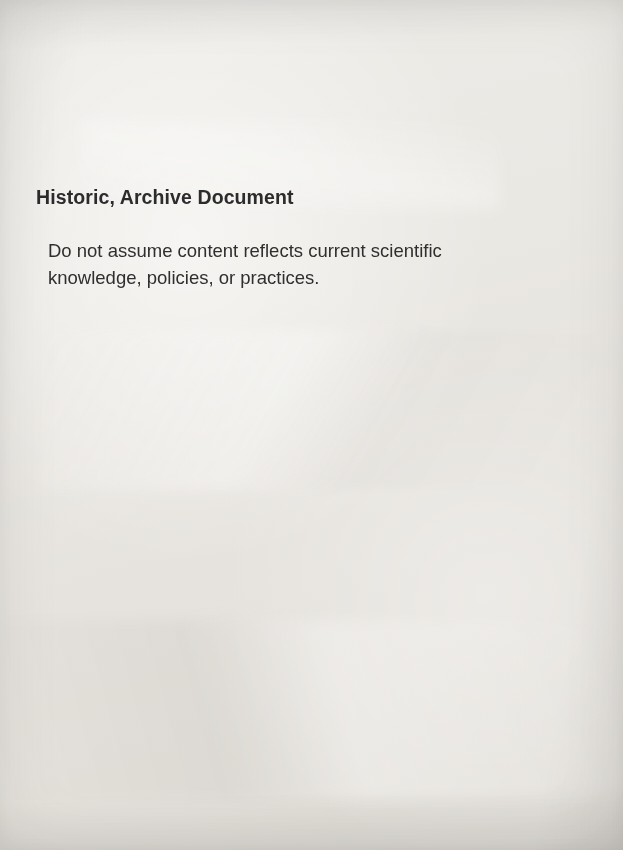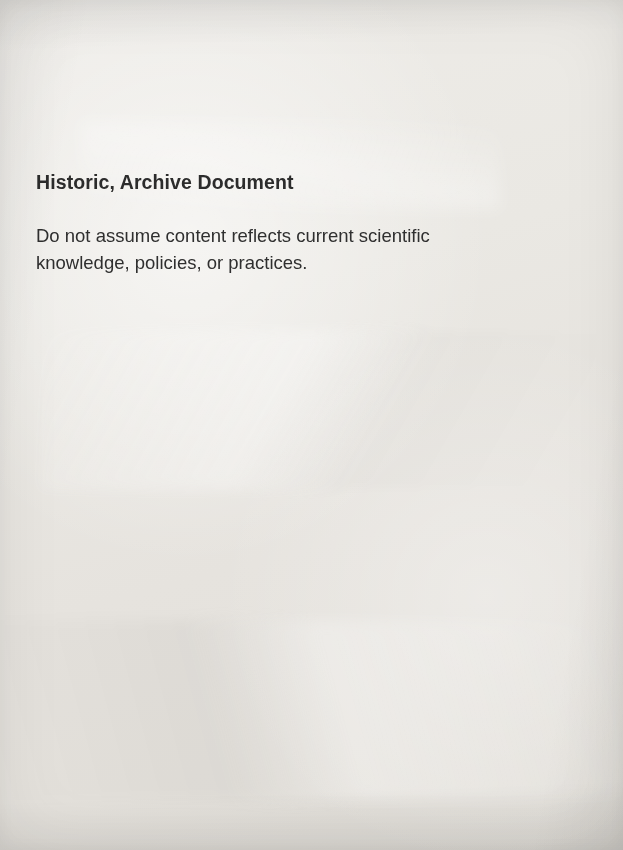--- a/index.html
+++ b/index.html
@@ -59,39 +59,39 @@
   .vignette {
     position: absolute;
     left: 0; top: 0; width: 623px; height: 850px;
     box-shadow: inset 0 0 70px rgba(0,0,0,0.07), inset 0 0 18px rgba(0,0,0,0.04);
     pointer-events: none;
   }
 
   .notice {
     position: absolute;
     left: 36px;
-    top: 171px;
+    top: 186px;
     width: 470px;
   }
 
   .notice-title {
     font-size: 19.5px;
     font-weight: bold;
     color: #2c2c2c;
     letter-spacing: 0.1px;
     margin: 0 0 29px 0;
     line-height: 1.2;
   }
 
   .notice-body {
     font-size: 18.5px;
     font-weight: normal;
     color: #2f2f2f;
     line-height: 1.42;
-    margin: 0;
+    margin: 12px;
     max-width: 412px;
   }
 </style>
 </head>
 <body>
 
 <div class="page">
 
   <div class="crease crease-1"></div>
   <div class="crease crease-2"></div>

